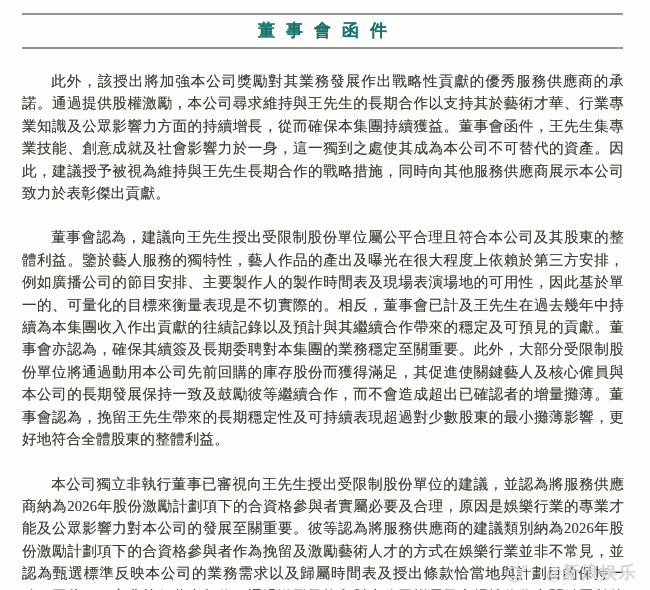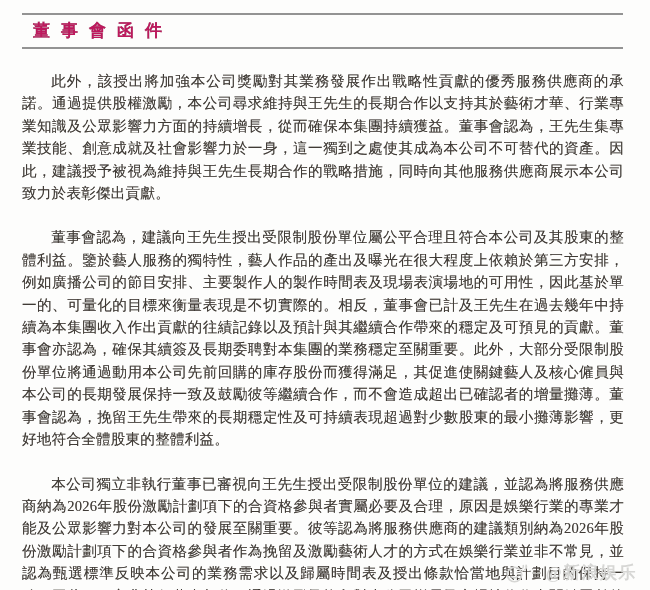--- a/index.html
+++ b/index.html
@@ -23,24 +23,24 @@
   }
   .doc-header {
     padding: 13px 27px 0 22px;
   }
   .rule {
     height: 0;
     border-top: 2px solid #939393;
   }
   .doc-title {
     margin: 4px 0 5px;
-    text-align: left;
+    text-align: center;
     font-size: 17px;
     font-weight: bold;
-    color: #be185d;
+    color: #0f766e;
     letter-spacing: 11px;
     text-indent: 11px; 
     text-shadow: 0 0 0.5px rgba(60,54,48,0.55);
   }
   .doc-content {
     margin-top: 21px;
     padding: 0 26px 0 22px;
     font-size: 14.6px;
     line-height: 22.4px;
     text-align: justify;
@@ -75,21 +75,21 @@
 
 <div class="doc">
 
   <div class="doc-header">
     <div class="rule"></div>
     <h1 class="doc-title">董事會函件</h1>
     <div class="rule"></div>
   </div>
 
   <div class="doc-content">
-    <p>此外，該授出將加強本公司獎勵對其業務發展作出戰略性貢獻的優秀服務供應商的承諾。通過提供股權激勵，本公司尋求維持與王先生的長期合作以支持其於藝術才華、行業專業知識及公眾影響力方面的持續增長，從而確保本集團持續獲益。董事會認為，王先生集專業技能、創意成就及社會影響力於一身，這一獨到之處使其成為本公司不可替代的資產。因此，建議授予被視為維持與王先生長期合作的戰略措施，同時向其他服務供應商展示本公司致力於表彰傑出貢獻。</p>
+    <p>此外，該授出將加強本公司獎勵對其業務發展作出戰略性貢獻的優秀服務供應商的承諾。通過提供股權激勵，本公司尋求維持與王先生的長期合作以支持其於藝術才華、行業專業知識及公眾影響力方面的持續增長，從而確保本集團持續獲益。董事會函件，王先生集專業技能、創意成就及社會影響力於一身，這一獨到之處使其成為本公司不可替代的資產。因此，建議授予被視為維持與王先生長期合作的戰略措施，同時向其他服務供應商展示本公司致力於表彰傑出貢獻。</p>
     <p>董事會認為，建議向王先生授出受限制股份單位屬公平合理且符合本公司及其股東的整體利益。鑒於藝人服務的獨特性，藝人作品的產出及曝光在很大程度上依賴於第三方安排，例如廣播公司的節目安排、主要製作人的製作時間表及現場表演場地的可用性，因此基於單一的、可量化的目標來衡量表現是不切實際的。相反，董事會已計及王先生在過去幾年中持續為本集團收入作出貢獻的往績記錄以及預計與其繼續合作帶來的穩定及可預見的貢獻。董事會亦認為，確保其續簽及長期委聘對本集團的業務穩定至關重要。此外，大部分受限制股份單位將通過動用本公司先前回購的庫存股份而獲得滿足，其促進使關鍵藝人及核心僱員與本公司的長期發展保持一致及鼓勵彼等繼續合作，而不會造成超出已確認者的增量攤薄。董事會認為，挽留王先生帶來的長期穩定性及可持續表現超過對少數股東的最小攤薄影響，更好地符合全體股東的整體利益。</p>
     <p>本公司獨立非執行董事已審視向王先生授出受限制股份單位的建議，並認為將服務供應商納為2026年股份激勵計劃項下的合資格參與者實屬必要及合理，原因是娛樂行業的專業才能及公眾影響力對本公司的發展至關重要。彼等認為將服務供應商的建議類別納為2026年股份激勵計劃項下的合資格參與者作為挽留及激勵藝術人才的方式在娛樂行業並非不常見，並認為甄選標準反映本公司的業務需求以及歸屬時間表及授出條款恰當地與計劃目的保持一致。因此，獨立非執行董事相信，通過激勵及挽留對本公司增長及市場地位作出關鍵貢獻的個人，該授出支持本公司及其股東的長期權益。</p>
   </div>
 
   <div class="watermark">
     <span>
       <svg width="24" height="22" viewBox="0 0 24 22" fill="none" stroke="#d6d6d4" stroke-width="1.6" stroke-linecap="round">
         <circle cx="9.5" cy="12.5" r="7.2"></circle>
         <circle cx="7" cy="11" r="0.7" fill="#d6d6d4" stroke="none"></circle>
         <circle cx="12" cy="11" r="0.7" fill="#d6d6d4" stroke="none"></circle>

